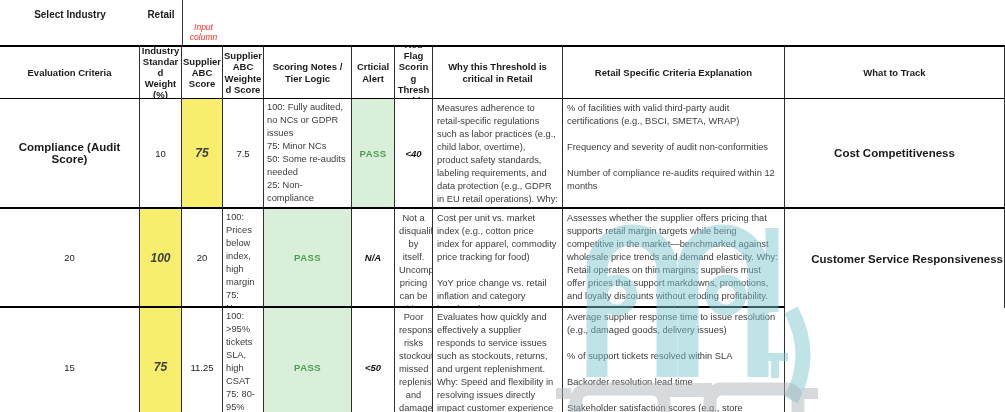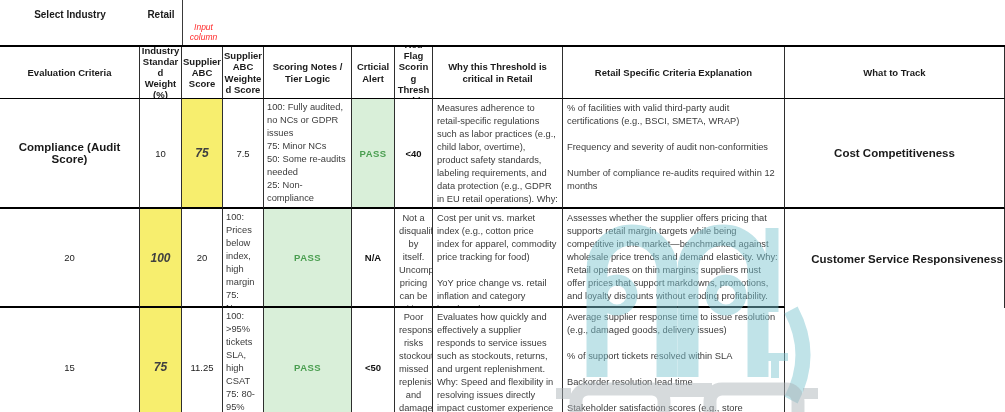--- a/index.html
+++ b/index.html
@@ -32,21 +32,21 @@
         font-weight:bold;font-size:11.5px;color:#1a1a1a;padding:0 1px;}
   .c-label.clip{position:relative;}
   .c-label.clip .clip-inner{position:absolute;right:1px;top:50%;transform:translateY(-50%);
         white-space:nowrap;}
   .c-num{display:flex;align-items:center;justify-content:center;font-size:9.5px;color:#222;}
   .c-score{background:#f7ee6e;font-weight:bold;font-style:italic;font-size:12px;color:#404040;text-align:right;}
   .c-notes{font-size:9.3px;line-height:13px;padding:2px 3px;white-space:pre-line;color:#3b3b3b;}
   .c-alert{background:#d9efd9;display:flex;align-items:center;justify-content:center;
         font-weight:bold;font-size:9.5px;letter-spacing:.4px;color:#4a9e50;}
   .c-flag{display:flex;align-items:center;justify-content:center;font-weight:bold;
-        font-size:9.5px;color:#111;}
+        font-size:9.5px;color:#111;font-style:italic;}
   .c-why{font-size:9.3px;line-height:13px;padding:3px 4px;text-align:center;color:#3b3b3b;}
   .c-expl{font-size:9.3px;line-height:13px;padding:3px 4px;color:#3b3b3b;}
   .c-track{font-size:9.3px;line-height:13px;padding:3px 4px;white-space:pre-line;color:#3b3b3b;}
 
   
   .watermark{position:absolute;inset:0;z-index:5;pointer-events:none;}
 </style>
 </head>
 <body>
 

